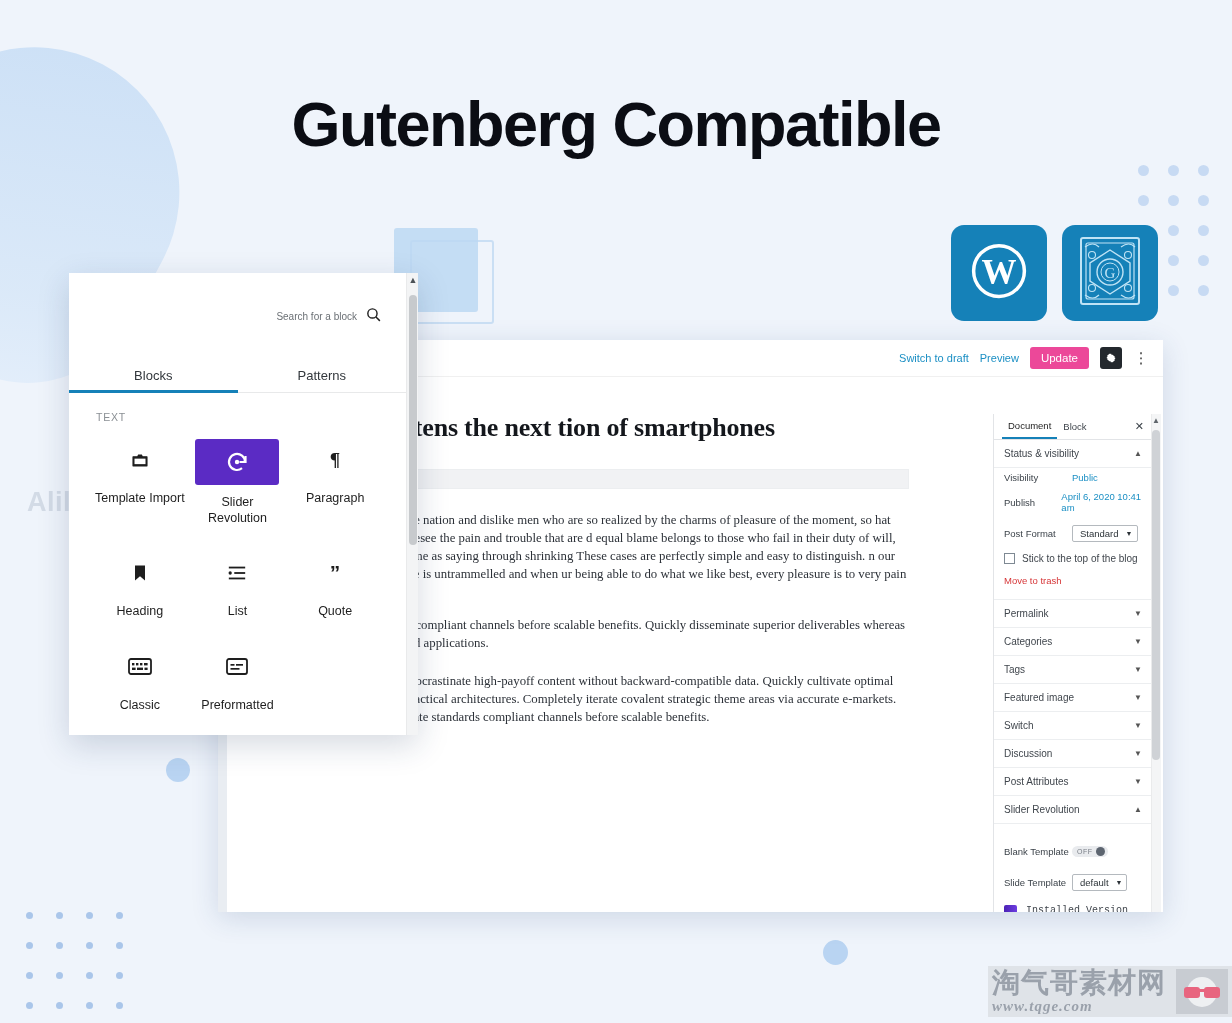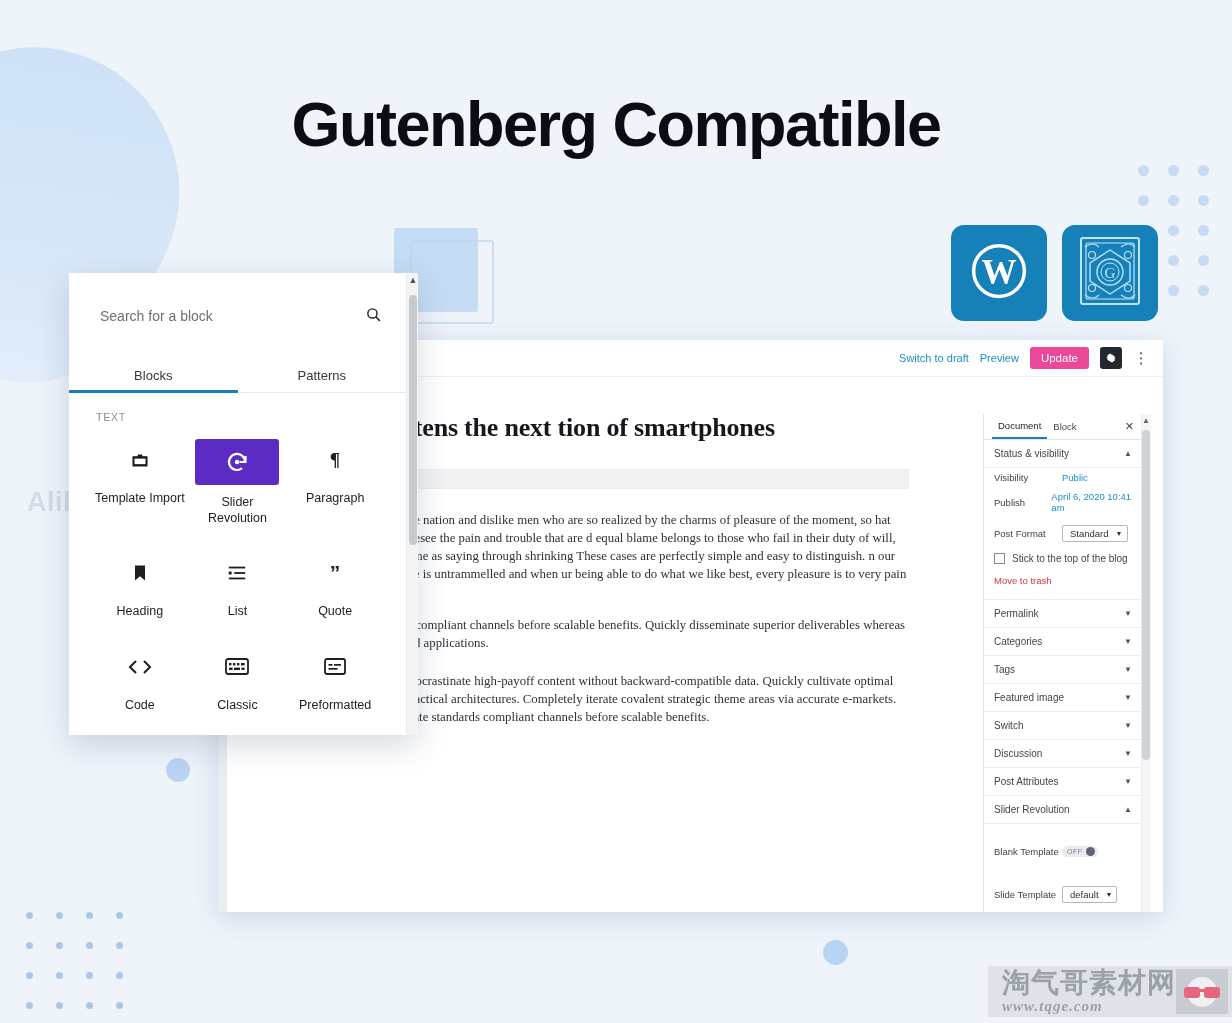--- a/index.html
+++ b/index.html
@@ -77,21 +77,21 @@
     font-size: 27px; font-weight: bold; color: #d3dbe6;
     letter-spacing: .5px; z-index: 1;
   }
   .wm-box {
     position: absolute; left: 988px; top: 966px;
     width: 244px; height: 51px;
     background: #dfe3e8; display: flex; align-items: center;
     z-index: 30;
   }
   .wm-cn {
-    flex: 1; padding-left: 14px; color: #9aa1ab;
+    flex: 1; padding-left: 4px; color: #9aa1ab;
     font-weight: bold; line-height: 1;
   }
   .wm-cn .cn { font-size: 28px; letter-spacing: 1px; display: block; }
   .wm-cn .url { font-size: 15px; font-family: "Liberation Serif", serif;
                 font-style: italic; display: block; margin-top: 2px;
                 letter-spacing: 1px; }
   .wm-glass {
     width: 52px; height: 45px; margin-right: 4px;
     background: #c8ccd2; display:flex; align-items:center; justify-content:center;
   }
@@ -155,21 +155,21 @@
     font-size: 12.8px; color: #2c3138; line-height: 1.42;
     margin: 6px 0 20px 0;
   }
   .art-h2 {
     font-size: 21px; font-weight: bold; color: #14171c;
     margin-top: 22px;
   }
 
   
   .ed-side {
-    position: absolute; right: 12px; top: 37px;
+    position: absolute; right: 2px; top: 37px;
     width: 168px; height: 535px; background: #fff;
     border-left: 1px solid #e2e4e7; font-size: 10px; color: #40464d;
   }
   .side-scrollbar {
     position: absolute; right: 0; top: 0; width: 10px; height: 100%;
     background: #f4f5f6; border-left: 1px solid #eaebec;
   }
   .side-thumb {
     position: absolute; right: 1px; top: 16px; width: 8px; height: 330px;
     background: #cfd2d6; border-radius: 4px;
@@ -224,22 +224,23 @@
     background: #fff; box-shadow: 0 10px 30px rgba(30,50,90,.18);
     z-index: 20; display: flex;
   }
   .ins-main { width: 337px; height: 100%; position: relative; }
   .ins-search {
     height: 86px; display: flex; align-items: center;
     padding: 0 24px 0 31px; gap: 8px;
   }
   .ins-search input {
     flex: 1; border: none; outline: none;
-    font-size: 14px; color: #43474d;
+    font-size: 10px; color: #43474d;
     font-family: "Liberation Sans", sans-serif;
+    text-align: right;
   }
   .ins-search input::placeholder { color: #6b7075; }
   .ins-tabs {
     display: flex; height: 34px; border-bottom: 1px solid #e8e9ea;
     font-size: 13px; color: #32373c;
   }
   .ins-tab {
     flex: 1; display: flex; align-items: center; justify-content: center;
     cursor: pointer; position: relative;
   }
@@ -454,21 +455,21 @@
           <span class="chev">▲</span>
         </div>
 
         <div class="kv" style="margin-top:18px">
           <span class="k">Blank Template</span>
           <span class="toggle-off">
             <span class="lbl">OFF</span>
             <span class="knob"></span>
           </span>
         </div>
-        <div class="kv" style="margin-top:21px">
+        <div class="kv" style="margin-top:9px">
           <span class="k">Slide Template</span>
           <span class="select-box">
             <span>default</span>
             <span style="font-size:7px">▼</span>
           </span>
         </div>
         <div class="inst-row">
           <span class="sr-icon"></span>
           <span>Installed Version</span>
         </div>
@@ -557,29 +558,20 @@
 
       <div class="blk">
         <span class="ico">
           <svg width="24" height="20" viewBox="0 0 24 20">
             <text x="12" y="17" font-family="Liberation Sans, sans-serif" font-size="21" font-weight="bold" fill="#1e1e1e" text-anchor="middle">”</text>
           </svg>
         </span>
         <span class="lbl">Quote</span>
       </div>
 
-      <div class="blk">
-        <span class="ico">
-          <svg width="26" height="18" viewBox="0 0 26 18" fill="none" stroke="#1e1e1e" stroke-width="2">
-            <polyline points="9,3 3,9 9,15"></polyline>
-              <polyline points="17,3 23,9 17,15"></polyline>
-          </svg>
-        </span>
-        <span class="lbl">Code</span>
-      </div>
 
       <div class="blk">
         <span class="ico">
           <svg width="24" height="17" viewBox="0 0 24 17">
             <rect x="1" y="1" width="22" height="15" rx="2" fill="none" stroke="#1e1e1e" stroke-width="1.8"></rect>
             <g fill="#1e1e1e">
               <rect x="4" y="5" width="2.4" height="2.4"></rect>
                 <rect x="8" y="5" width="2.4" height="2.4"></rect>
               <rect x="12" y="5" width="2.4" height="2.4"></rect>
                 <rect x="16" y="5" width="3.6" height="2.4"></rect>

